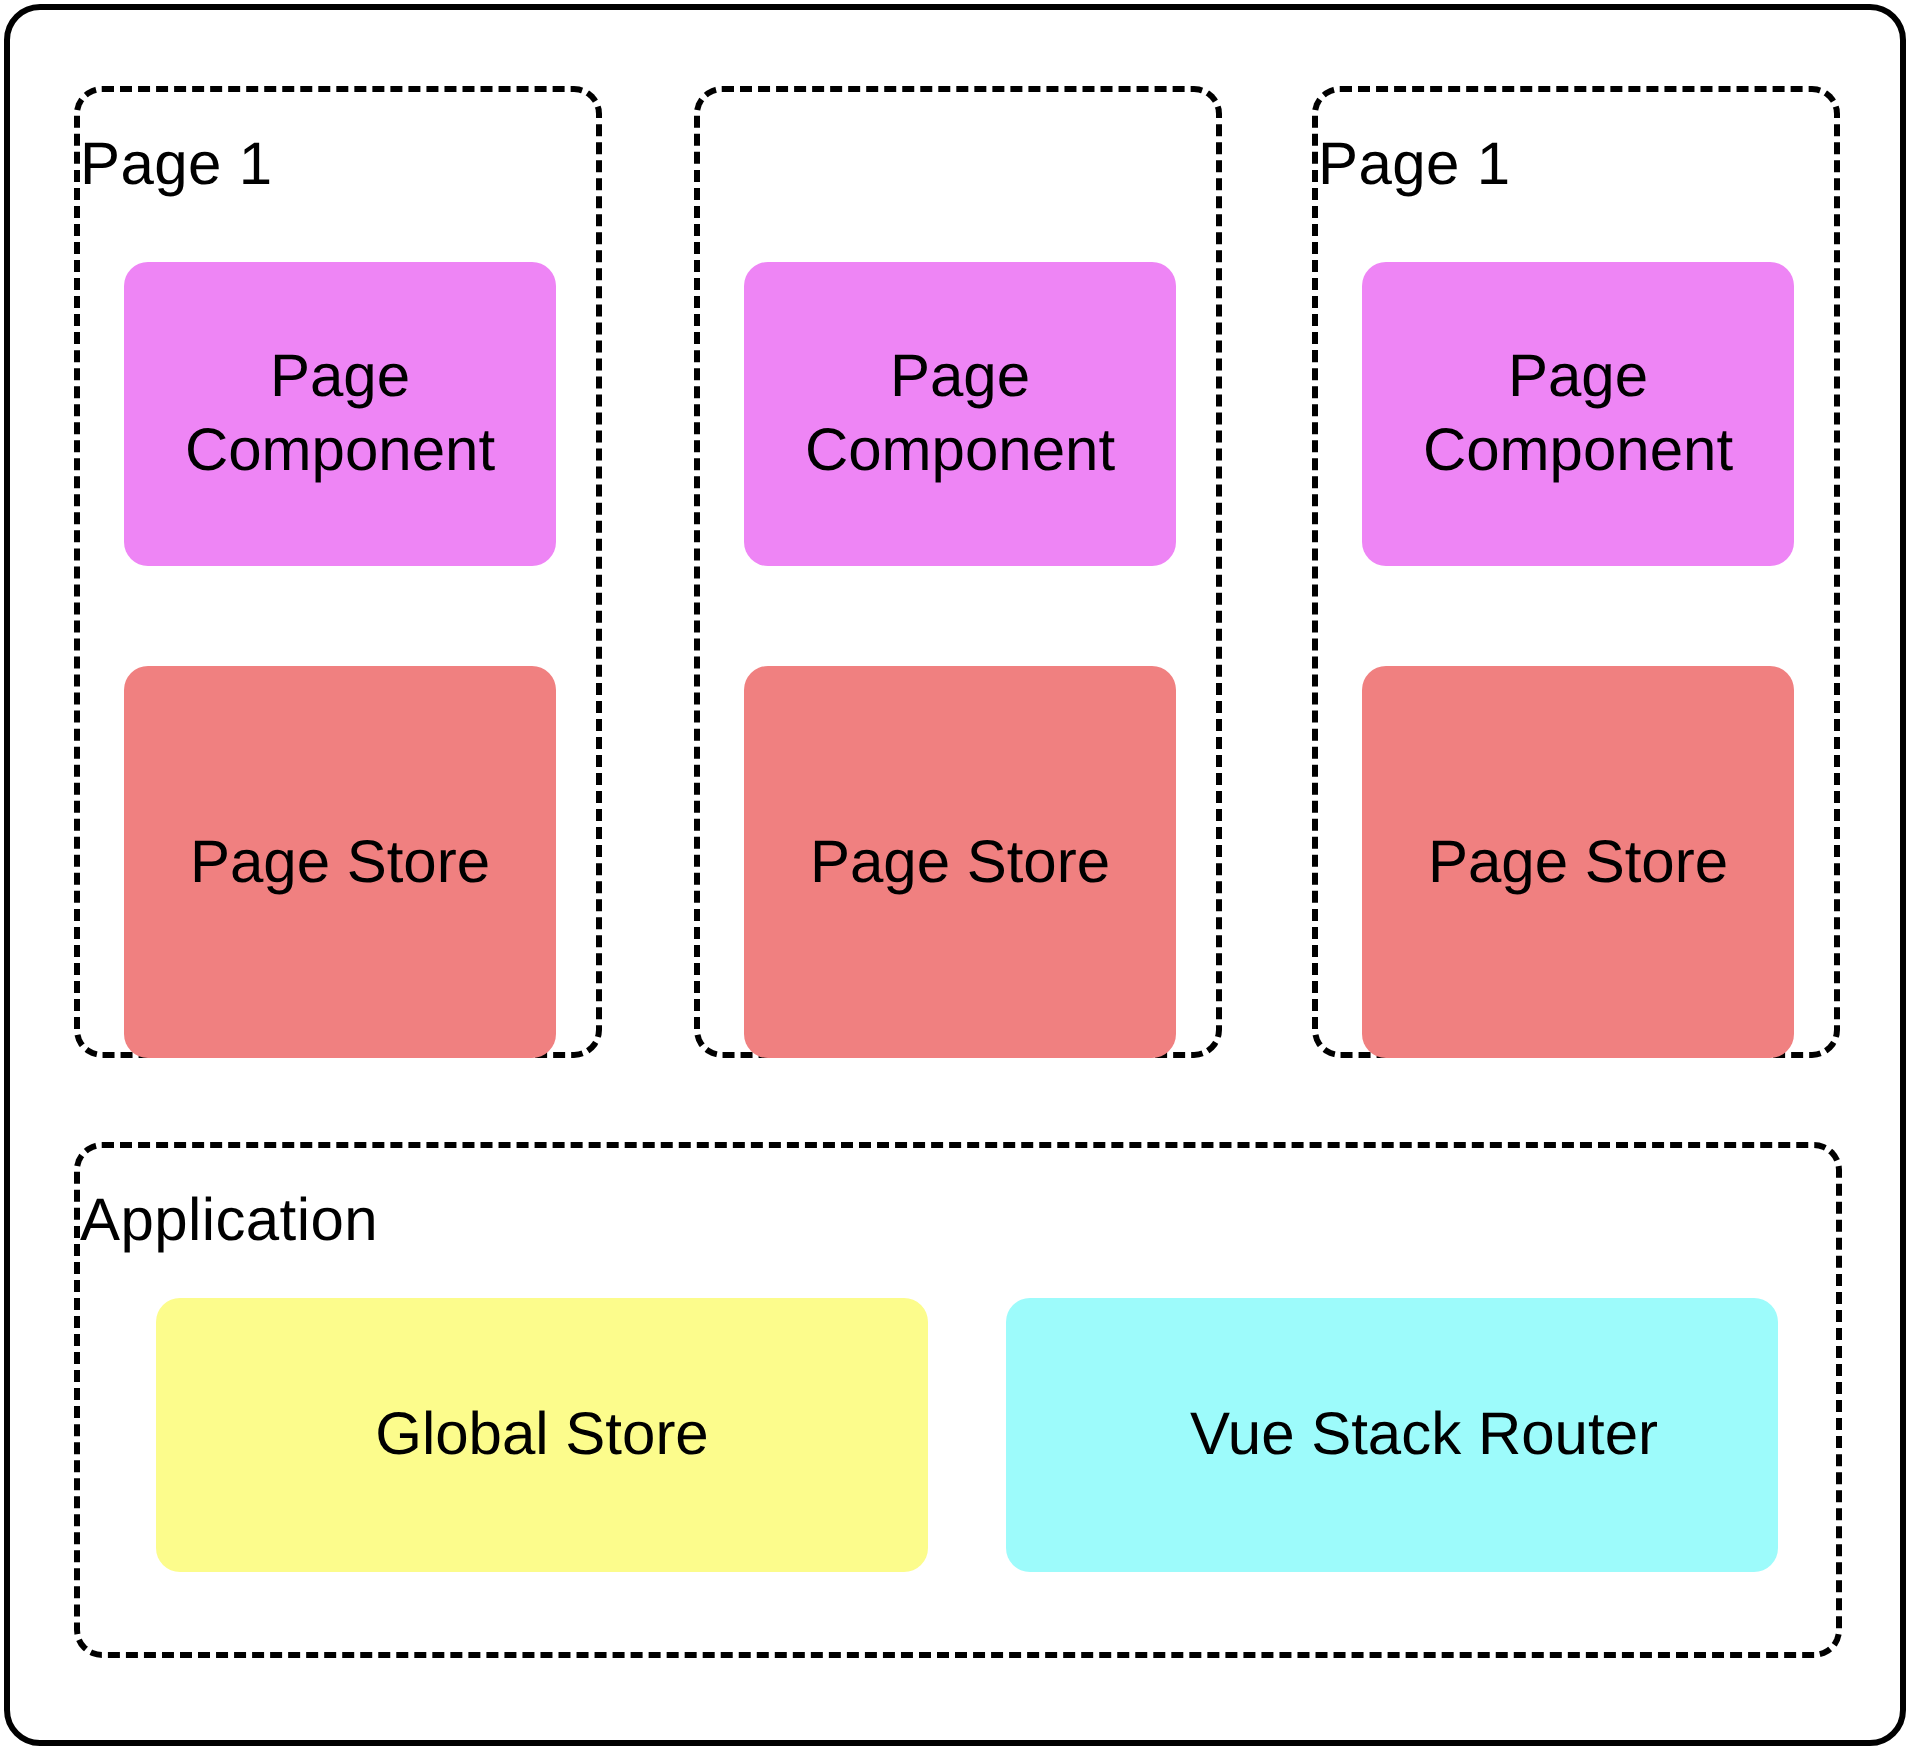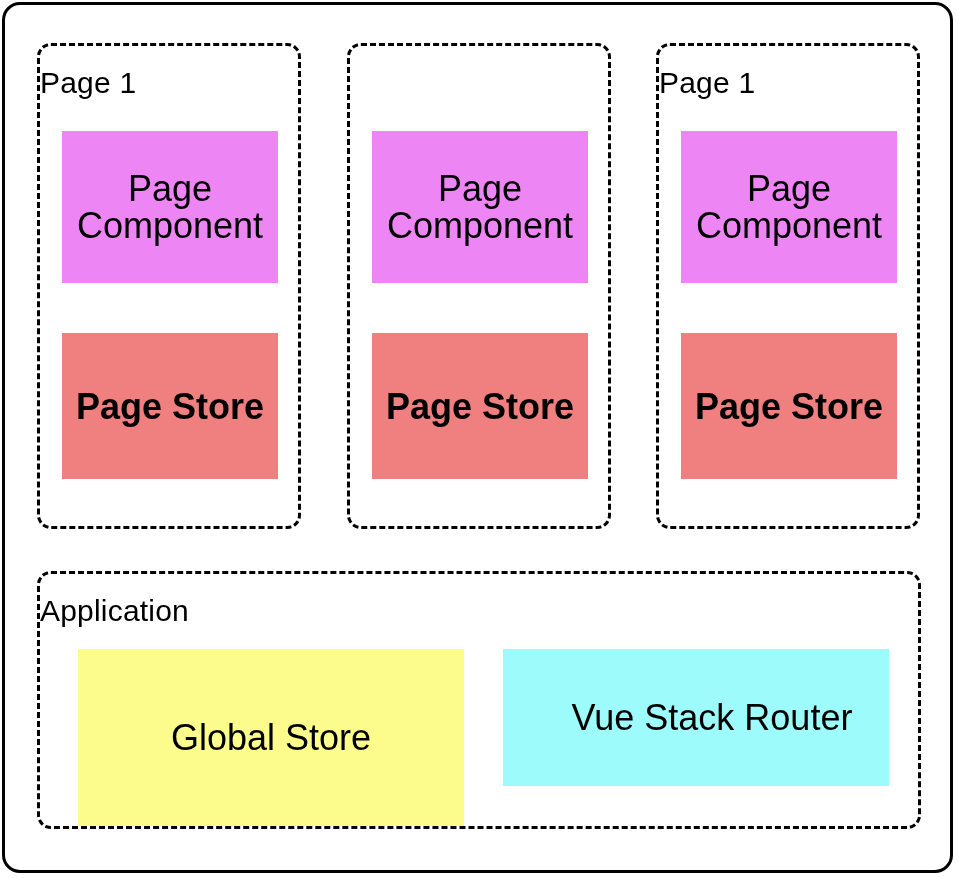--- a/index.html
+++ b/index.html
@@ -65,61 +65,60 @@
   .page-group.col-1 { left: 37px; }
   .page-group.col-2 { left: 347px; }
   .page-group.col-3 { left: 656px; }
 
   .page-group .group-title { top: 19px; }
 
   
   .node-box {
     position: absolute;
     box-sizing: border-box;
-    border-radius: 0;
+    border-radius: 12px;
     display: flex;
     align-items: center;
     justify-content: center;
     text-align: center;
-    font-size: 36px;
+    font-size: 30px;
     line-height: 37px;
     color: #000000;
     padding: 4px 8px;
     white-space: pre-line;
   }
 
   .node-component {
     left: 22px;
     top: 85px;
     width: 216px;
     height: 152px;
   }
 
   .node-store {
     left: 22px;
     top: 287px;
     width: 216px;
-    height: 146px;
-    font-weight: bold;
+    height: 196px;
   }
 
   
   .app-group {
     left: 37px;
     top: 571px;
     width: 884px;
     height: 258px;
   }
   .app-group .group-title { top: 19px; }
 
   .node-global-store {
     left: 38px;
     top: 75px;
     width: 386px;
-    height: 177px;
+    height: 137px;
   }
 
   .node-router {
     left: 463px;
     top: 75px;
     width: 386px;
     height: 137px;
     padding-left: 40px;
   }
 </style>

